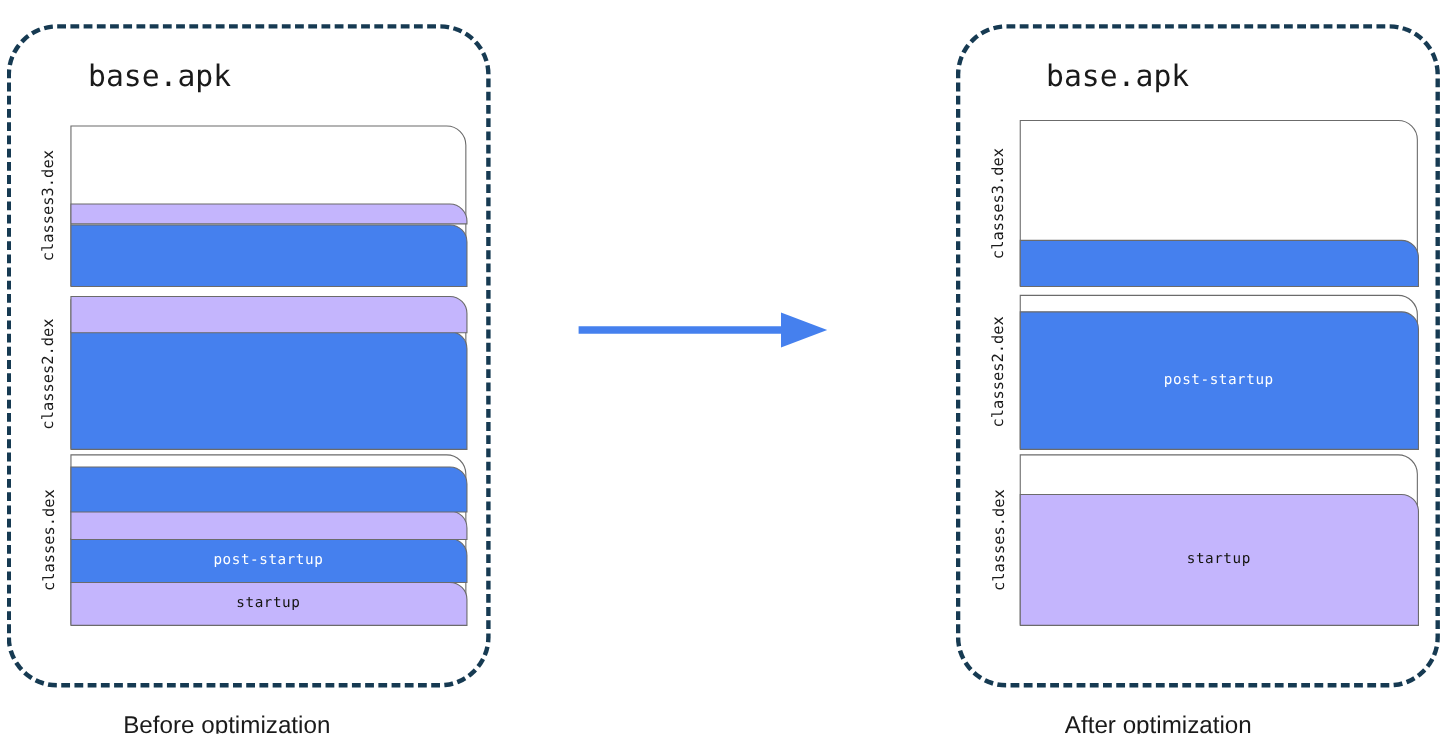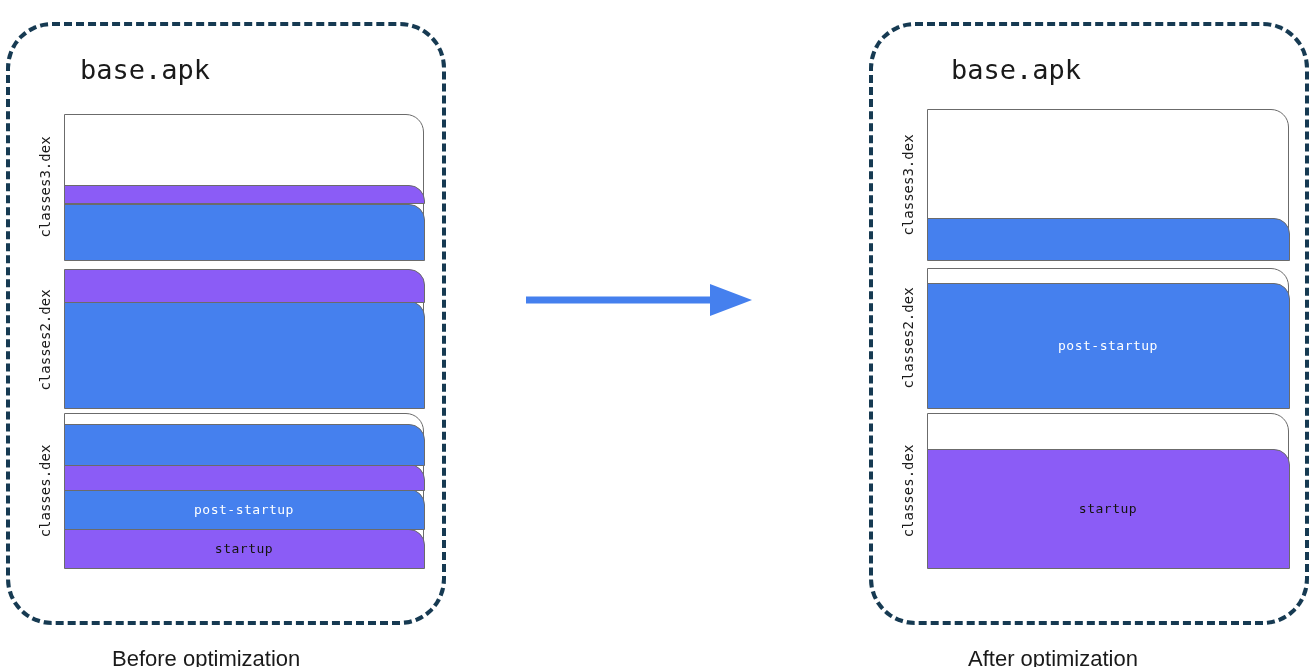--- a/index.html
+++ b/index.html
@@ -89,21 +89,21 @@
     right: -1.5px;
     border: 1.5px solid #6b6b6b;
     border-top-right-radius: 16px;
     box-sizing: border-box;
     display: flex;
     align-items: center;
     justify-content: center;
     text-align: right;
   }
   .seg.blue  { background: #4580ee; }
-  .seg.green { background: #8b5cf6; }
+  .seg.green { background: #c4b5fd; }
 
   .seg-label {
     font-family: "DejaVu Sans Mono", "Liberation Mono", monospace;
     font-size: 13px;
     letter-spacing: 0.5px;
     white-space: nowrap;
     pointer-events: none;
   }
   .seg.blue  .seg-label { color: #ffffff; }
   .seg.green .seg-label { color: #14140f; }

